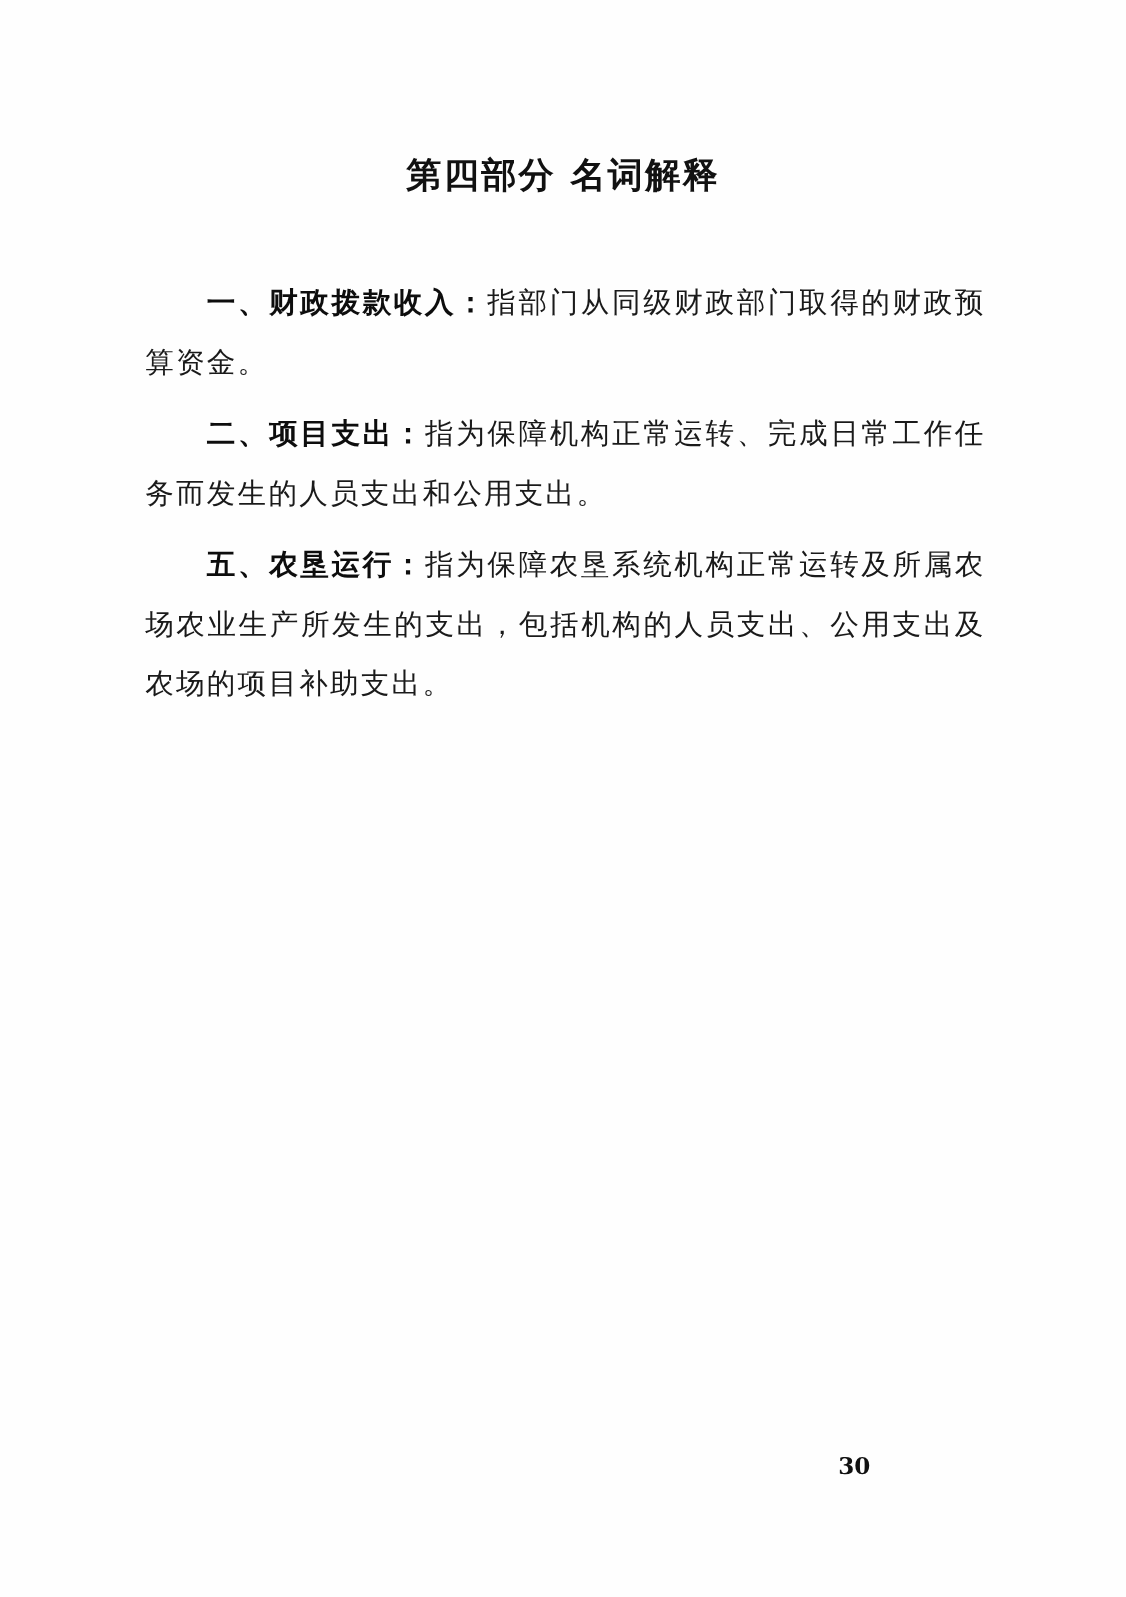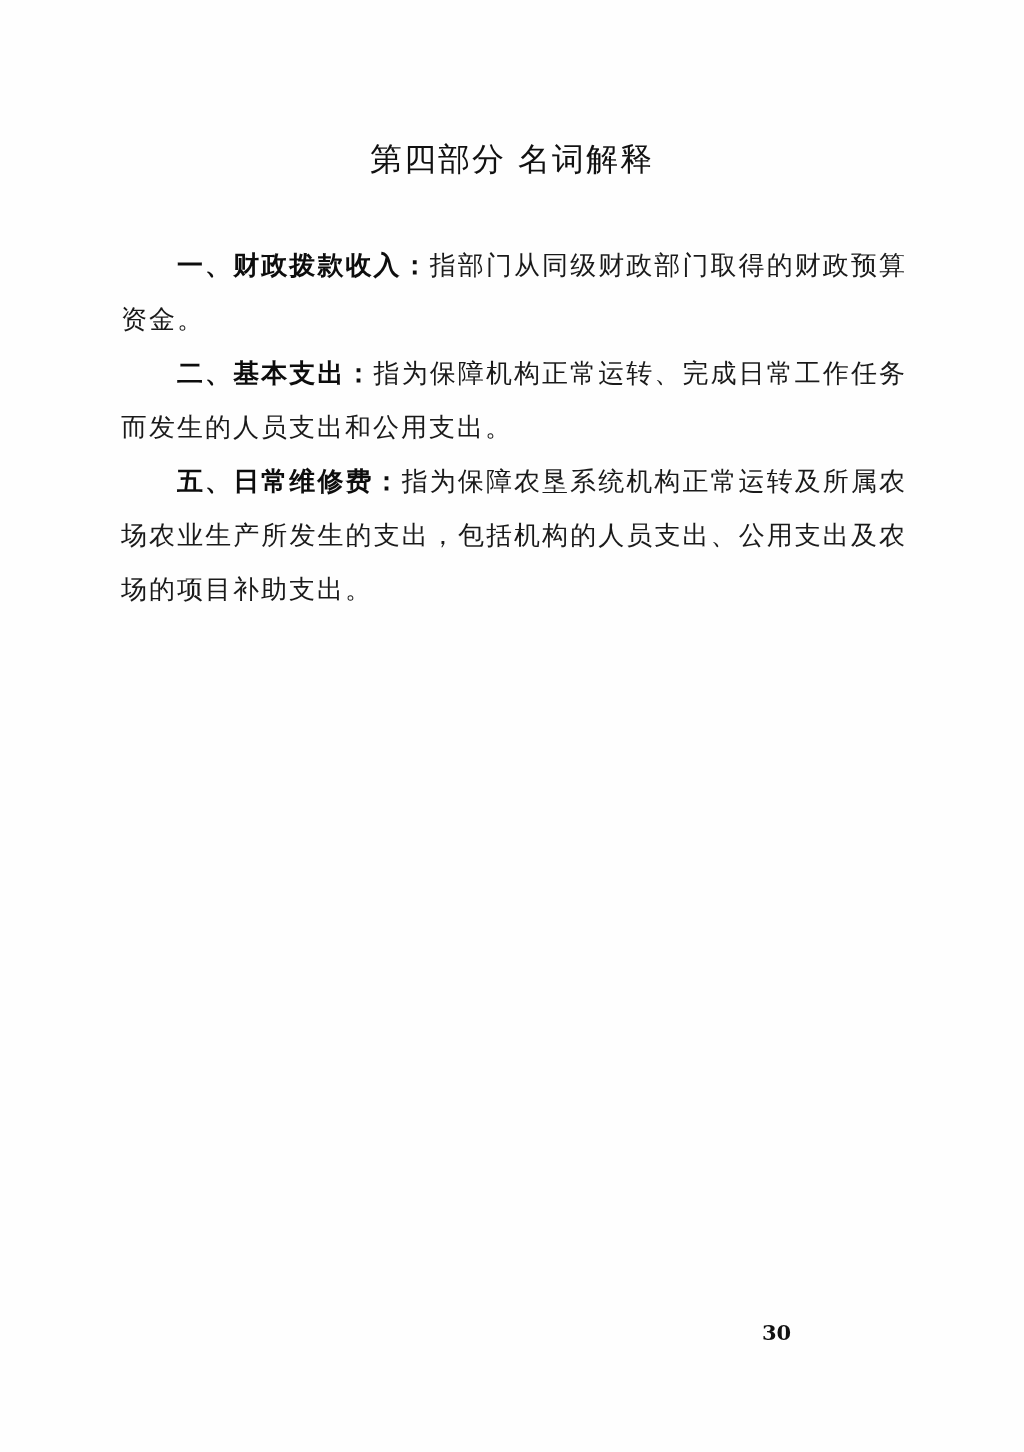--- a/index.html
+++ b/index.html
@@ -18,34 +18,34 @@
     overflow: hidden;
   }
   .doc-title {
     position: absolute;
     top: 138px;
     left: 0;
     width: 100%;
     margin: 0;
     text-align: center;
     font-family: "DejaVu Sans", sans-serif;
-    font-weight: normal;
+    font-weight: bold;
     font-size: 32px;
     letter-spacing: 2px;
     color: #111;
     white-space: pre;
   }
   .content {
     position: absolute;
     top: 238px;
     left: 121px;
     width: 786px;
   }
   .content p {
-    margin: 0;
+    margin: 11px;
     font-size: 26px;
     line-height: 54px;
     letter-spacing: 2px;
     text-align: justify;
     text-justify: inter-character;
     text-indent: 56px;
     color: #1a1a1a;
   }
   .content p .term-label {
     font-family: "DejaVu Sans", sans-serif;
@@ -66,23 +66,23 @@
 <body>
 
 <div class="page">
 
   <h1 class="doc-title">第四部分 名词解释</h1>
 
   <div class="content">
 
     <p><span class="term-label">一、财政拨款收入：</span><span>指部门从同级财政部门取得的财政预算资金。</span></p>
 
-    <p><span class="term-label">二、基本支出：</span><span>指为保障机构正常运转、完成日常工作任务而发生的人员支出和公用支出。</span></p>
+    <p><span class="term-label">二、项目支出：</span><span>指为保障机构正常运转、完成日常工作任务而发生的人员支出和公用支出。</span></p>
 
 
 
-    <p><span class="term-label">五、日常维修费：</span><span>指为保障农垦系统机构正常运转及所属农场农业生产所发生的支出，包括机构的人员支出、公用支出及农场的项目补助支出。</span></p>
+    <p><span class="term-label">五、农垦运行：</span><span>指为保障农垦系统机构正常运转及所属农场农业生产所发生的支出，包括机构的人员支出、公用支出及农场的项目补助支出。</span></p>
 
   </div>
 
   <div class="page-number">30</div>
 
 </div>
 
 </body></html>

